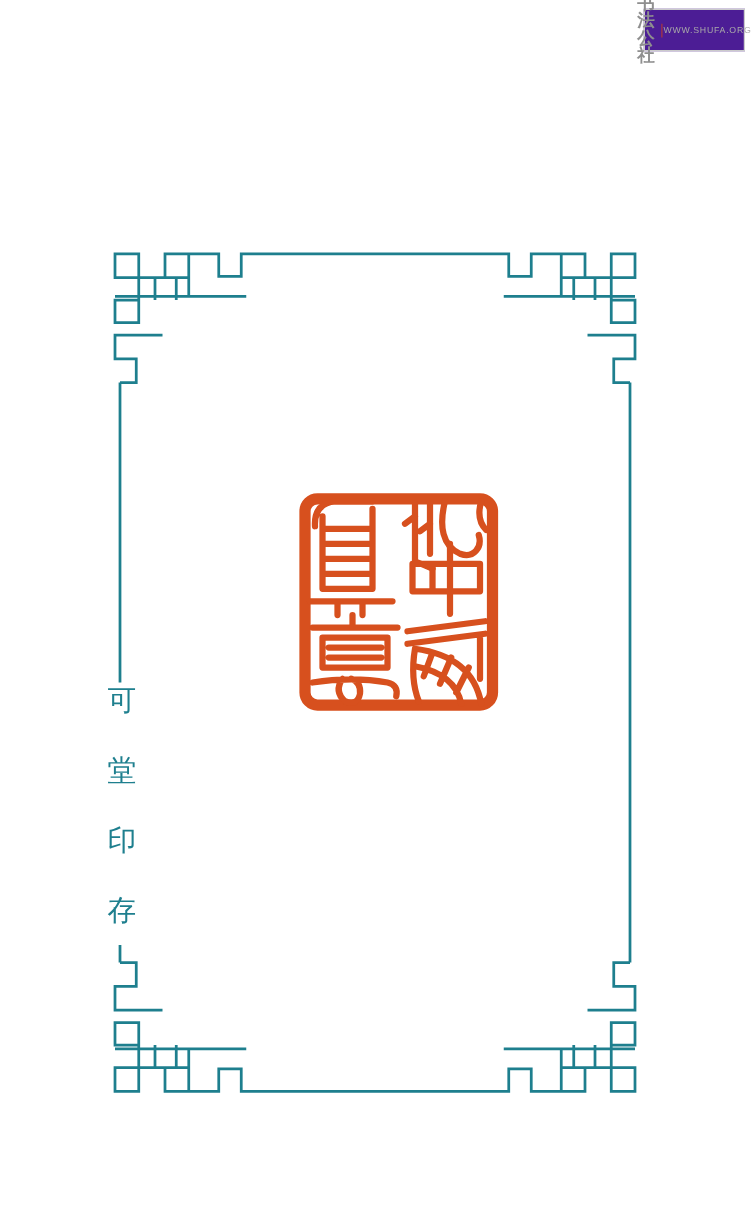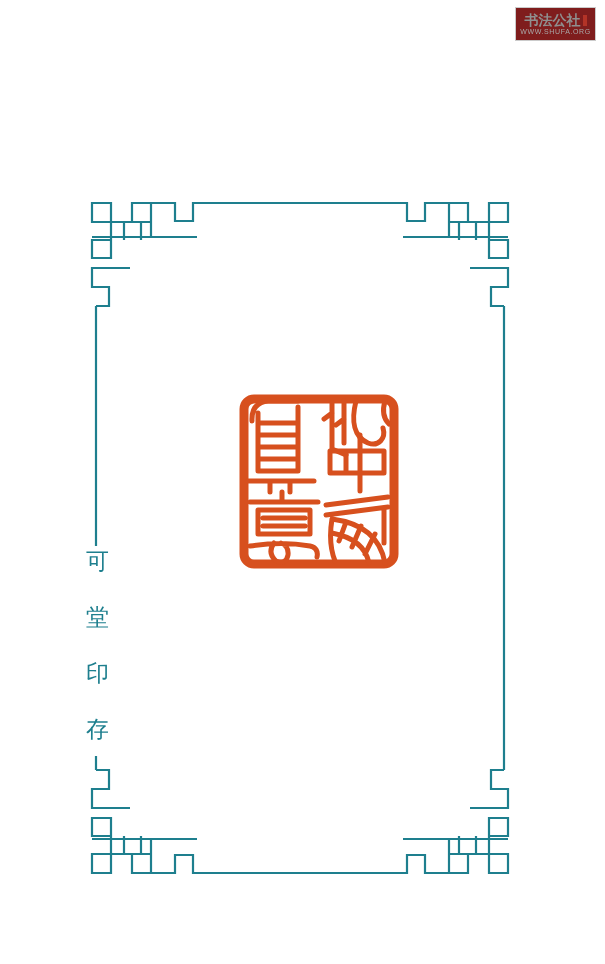--- a/index.html
+++ b/index.html
@@ -35,23 +35,23 @@
     color:var(--teal);
     font-family:"DejaVu Serif","Liberation Serif",serif;
     font-size:23px;line-height:1;
     letter-spacing:0;
   }
   .watermark{
     position:absolute;
     left:515px;top:7px;
     width:81px;height:34px;
     border:1px solid var(--wm-border);
-    background:#7f1d1d;
+    background:#4c1d95;
     box-sizing:border-box;
-    display:flex;flex-direction:column;
+    display:flex;
     align-items:center;justify-content:center;
     gap:1px;
   }
   .wm-row{
     display:flex;align-items:center;gap:2px;
   }
   .wm-calligraphy{
     font-family:"DejaVu Serif","Liberation Serif",serif;
     font-weight:bold;
     font-size:14px;line-height:1;

